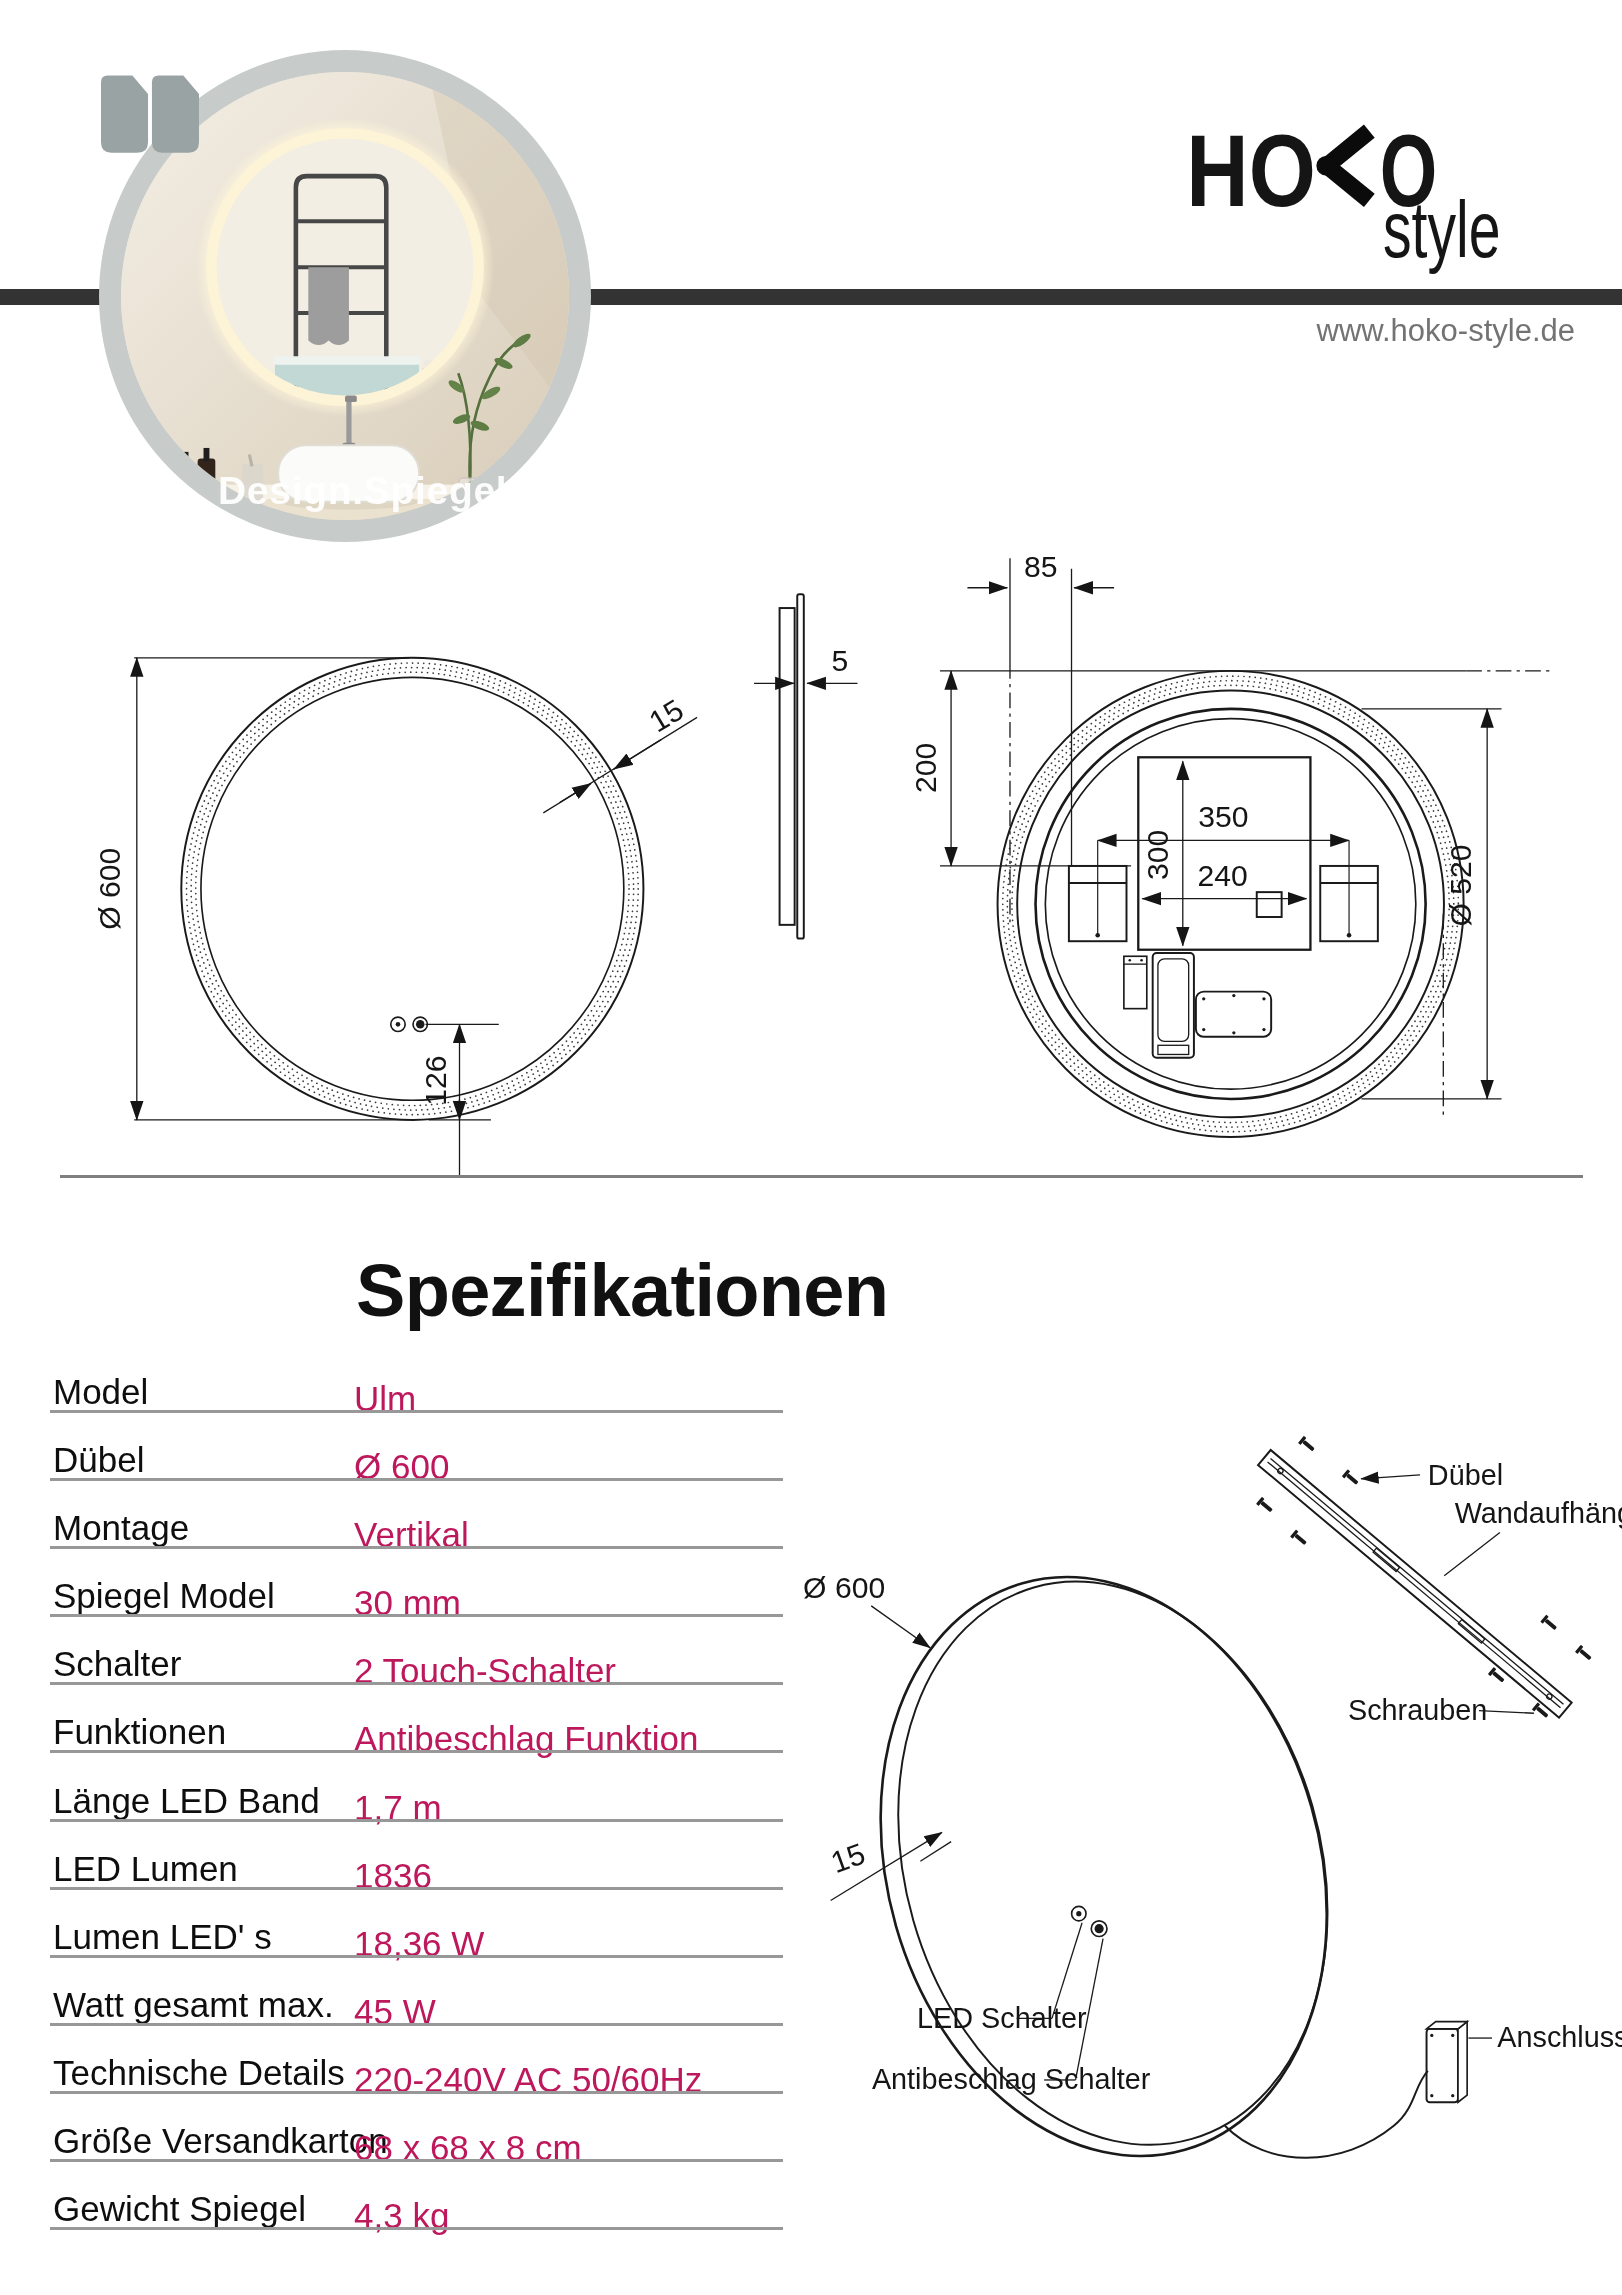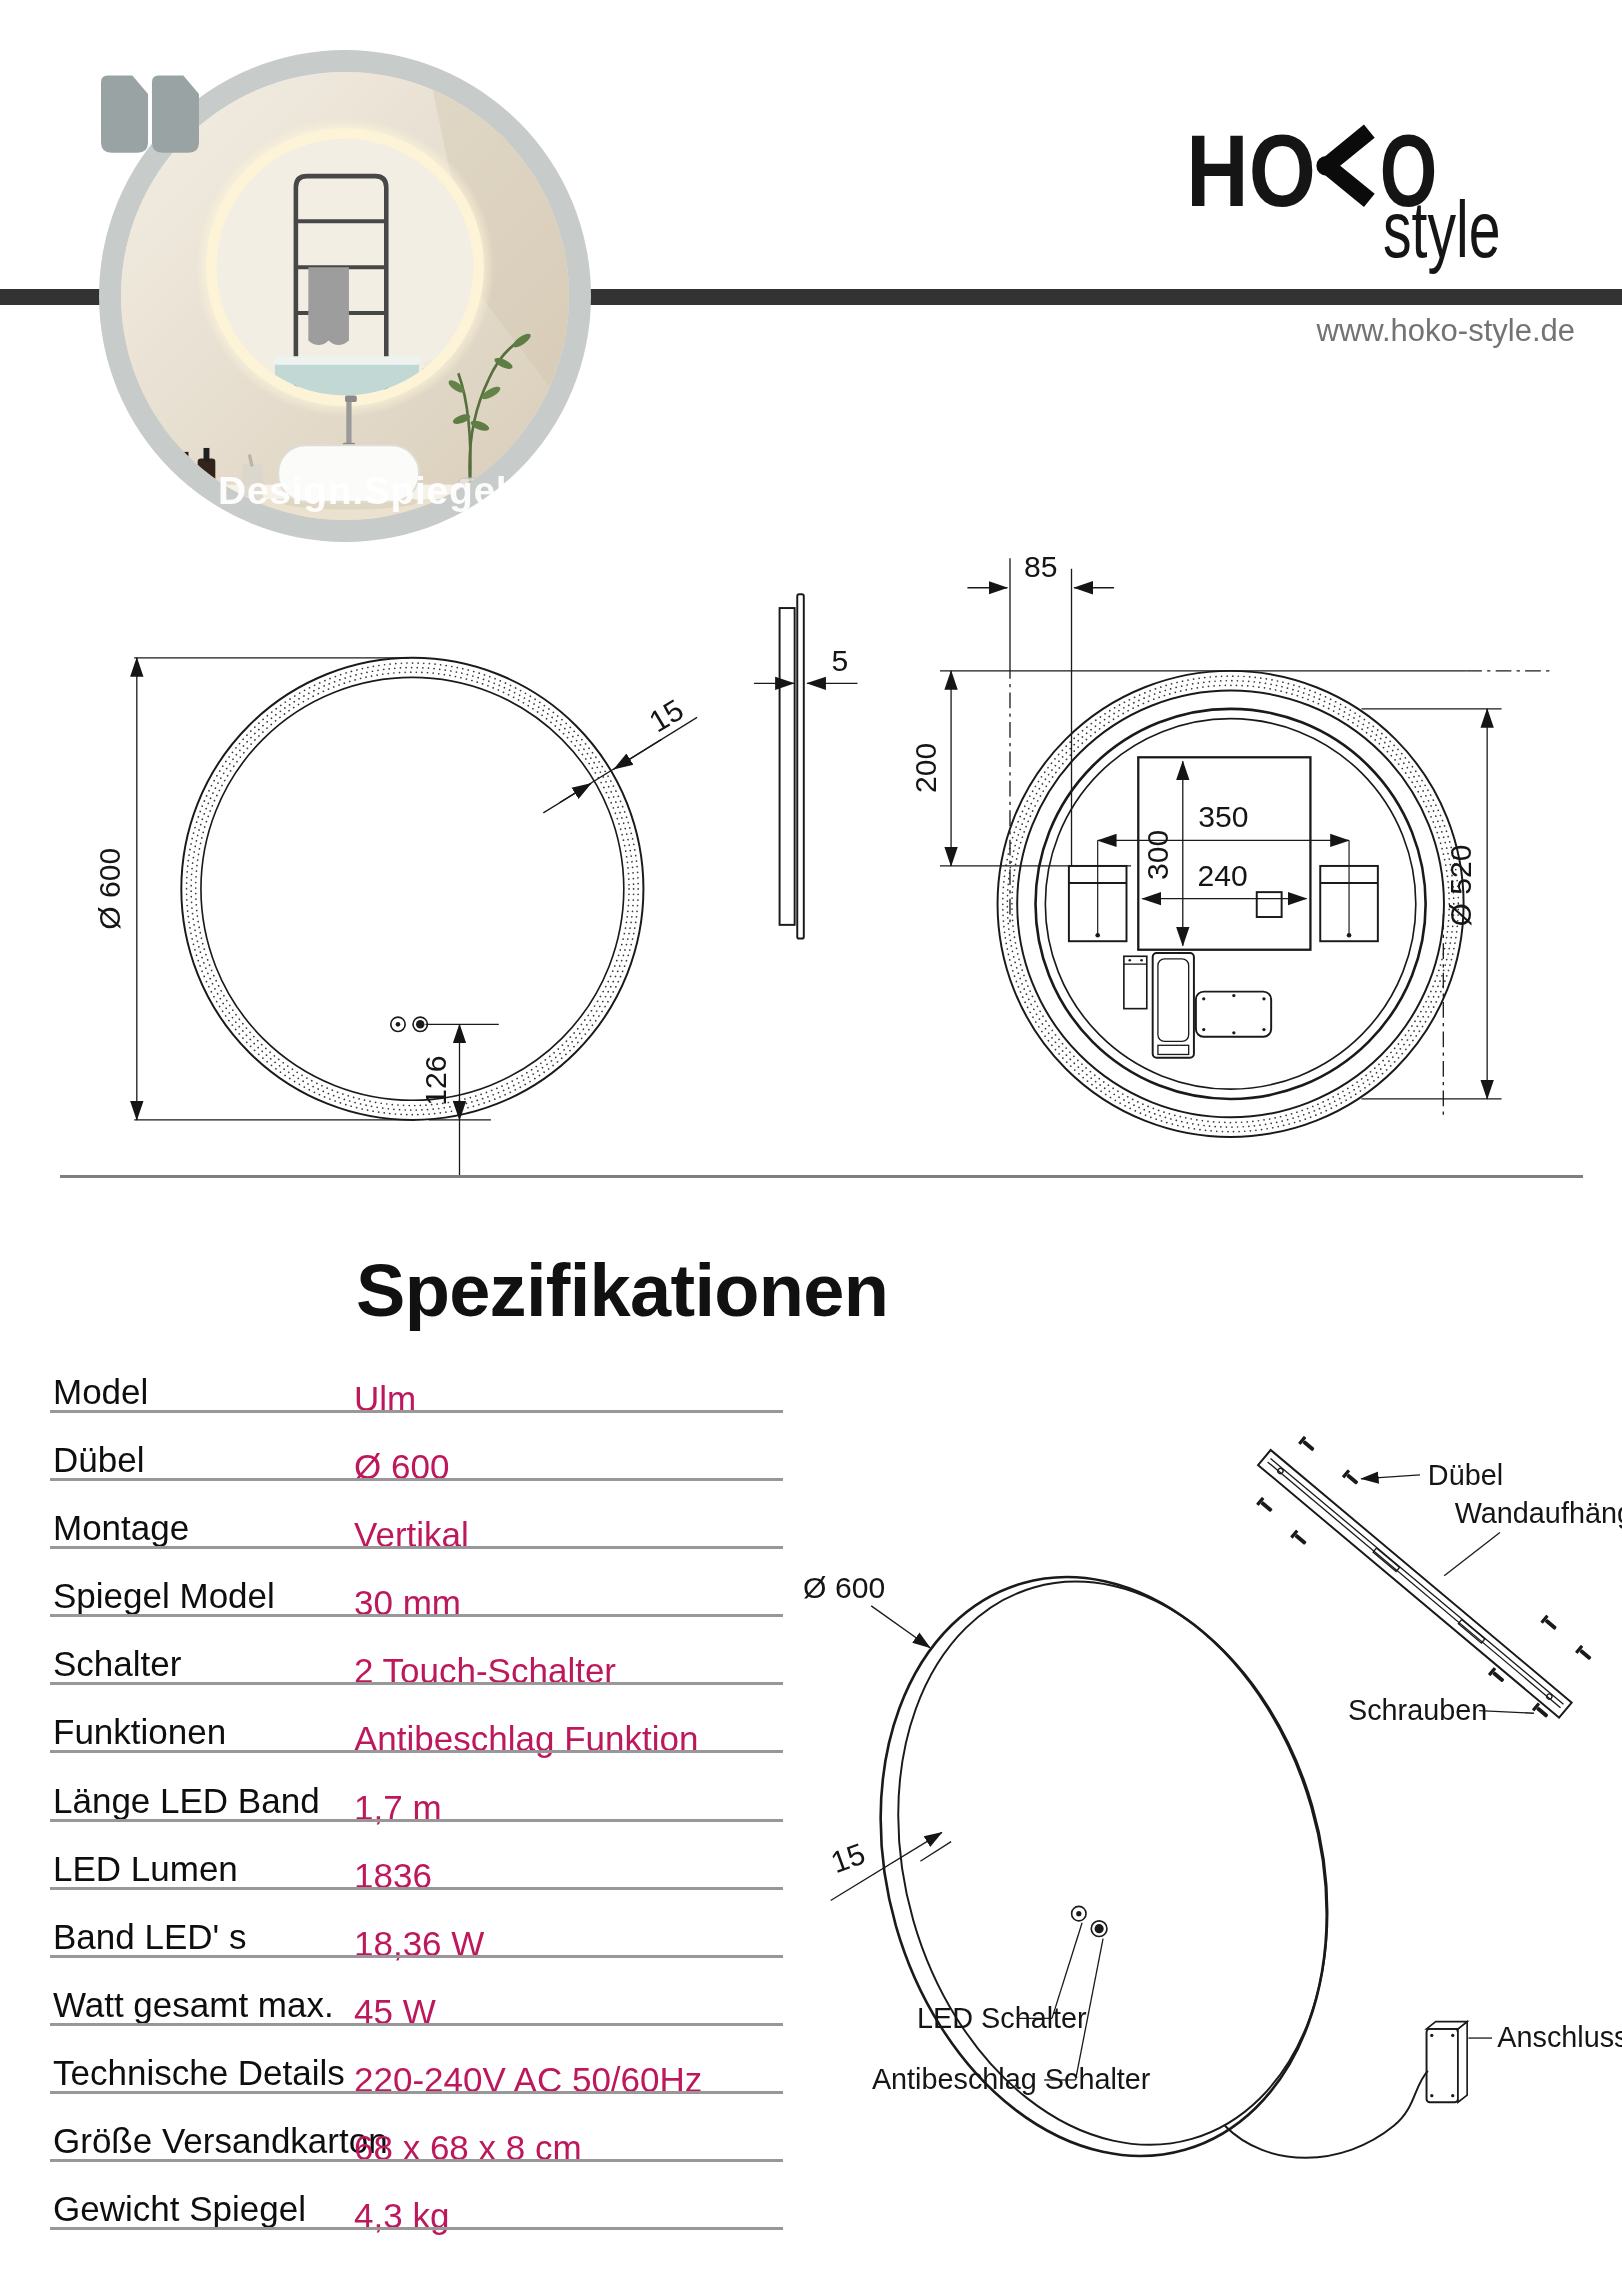--- a/index.html
+++ b/index.html
@@ -279,21 +279,21 @@
       <span class="spec-label">Länge LED Band</span>
       <span class="spec-value">1,7 m</span>
       <span class="spec-line"></span>
     </div>
   <div class="spec-row" style="top:477px">
       <span class="spec-label">LED Lumen</span>
       <span class="spec-value">1836</span>
       <span class="spec-line"></span>
     </div>
   <div class="spec-row" style="top:545px">
-      <span class="spec-label">Band LED' s</span>
+      <span class="spec-label">Lumen LED' s</span>
       <span class="spec-value">18,36 W</span>
       <span class="spec-line"></span>
     </div>
   <div class="spec-row" style="top:613px">
       <span class="spec-label">Watt gesamt max.</span>
       <span class="spec-value">45 W</span>
       <span class="spec-line"></span>
     </div>
   <div class="spec-row" style="top:681px">
       <span class="spec-label">Technische Details</span>

